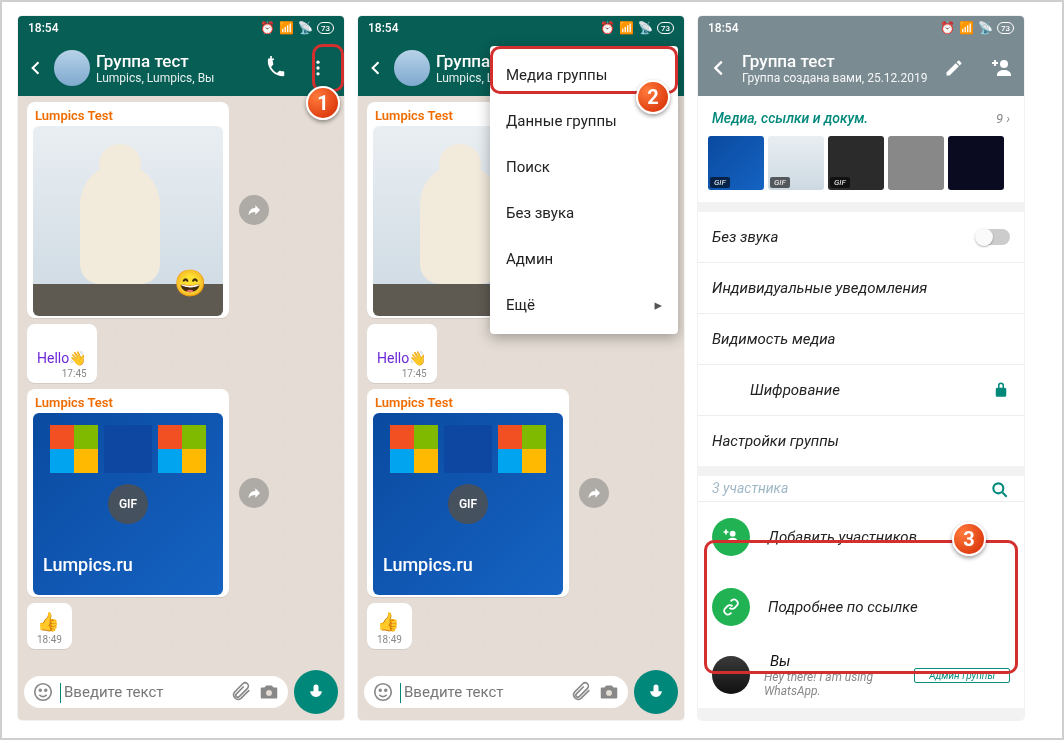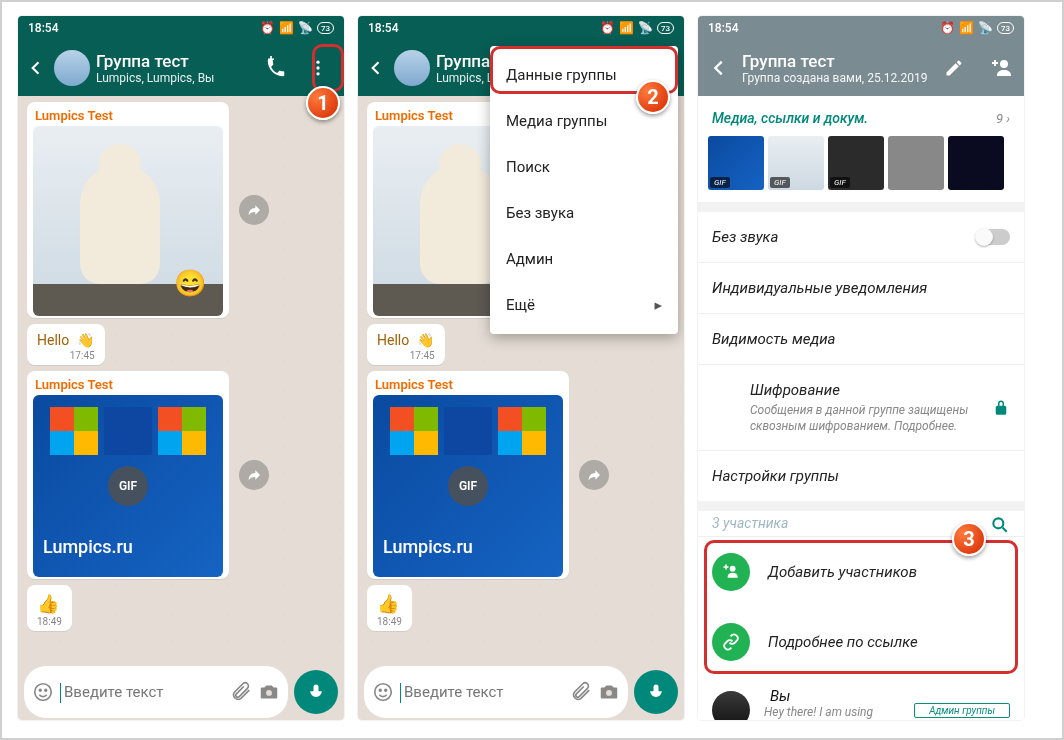--- a/index.html
+++ b/index.html
@@ -25,36 +25,36 @@
   .hdr-btn { width:24px; height:24px; display:flex; align-items:center; justify-content:center; color:#fff; }
 
   
   .chatbody { flex:1; background:#e5ddd5; background-image: radial-gradient(rgba(0,0,0,0.02) 1px, transparent 1px); background-size: 28px 28px; padding: 6px 9px 4px; overflow:hidden; position:relative; }
   .bubble { background:#fff; border-radius:8px; padding:4px 6px 2px; margin-bottom:6px; box-shadow:0 1px 0 rgba(0,0,0,0.08); position:relative; width:fit-content; max-width: 78%; }
   .sender { font-size:13px; font-weight:600; color:#ef6c00; padding:2px 2px 3px; }
   .mediabox { width:190px; border-radius:6px; overflow:hidden; position:relative; display:flex; align-items:center; justify-content:center; }
   .mediabox .gif { position:absolute; background:rgba(80,80,80,0.85); color:#fff; font-size:12px; font-weight:600; padding:6px 10px; border-radius:50%; width:40px; height:40px; display:flex; align-items:center; justify-content:center; }
   .fwd { position:absolute; right:-40px; top:50%; transform:translateY(-50%); width:30px; height:30px; border-radius:50%; background:rgba(120,120,120,.5); color:#fff; display:flex; align-items:center; justify-content:center; }
   .ts { font-size:10px; color:#888; text-align:right; padding: 2px 4px 2px; }
-  .hello { display:flex; align-items:center; gap:8px; padding:4px 4px 0; font-size:14px; color:#a16207;}
+  .hello { display:flex; align-items:center; gap:0; padding:4px 4px 0; font-size:14px; color:#6d28d9;margin-top:18px;}
   .polar { background:linear-gradient(180deg,#e9eef2 0%, #cdd9e2 100%); height:190px; position:relative;}
   .bear { position:absolute; left:46%; top:20%; transform:translateX(-50%); width:80px; height:120px; background:#f2eadb; border-radius:40px 40px 20px 20px; }
   .bear::before{content:"";position:absolute;top:-20px;left:50%;transform:translateX(-50%);width:42px;height:40px;background:#f2eadb;border-radius:50%;}
   .smile { position:absolute; right:16px; bottom:18px; font-size:26px; }
   .rocks{ position:absolute;bottom:0;left:0;right:0;height:32px;background:#5e5a52;}
   .windows { background:linear-gradient(135deg,#0a4aa0 0%, #1563c2 100%); height:182px; display:flex; flex-wrap:wrap; align-content:flex-start; gap:6px; padding:12px;}
   .wtile { width:48px; height:48px; background:#1a73e8; border-radius:2px; display:flex;flex-wrap:wrap;}
   .wtile span{width:50%;height:50%;}
   .wlabel{ position:absolute;bottom:20px;left:10px;color:#fff;font-size:18px;font-weight:500;}
   .thumbwrap {position:relative;}
   .emoji-line { font-size:18px; padding:4px 4px 0;}
   
   
   .inputbar { height:56px; background:#e5ddd5; display:flex; align-items:center; padding:6px 6px; gap:6px; }
-  .inputfield { flex:1; height:52px; background:#fff; border-radius:22px; display:flex; align-items:center; padding:0 8px; gap:6px; color:#777;}
+  .inputfield { flex:1; height:32px; background:#fff; border-radius:22px; display:flex; align-items:center; padding:0 8px; gap:6px; color:#777;}
   .mic { width:44px; height:44px; border-radius:50%; background:#00897b; color:#fff; display:flex; align-items:center; justify-content:center;}
 
   
   .ddmenu { position:absolute; top:30px; right:6px; width:188px; background:#fff; border-radius:4px; box-shadow:0 4px 14px rgba(0,0,0,0.3); padding:6px 0;}
   .ddmenu .item { padding:14px 16px; font-size:15px; color:#222; display:flex; align-items:center; justify-content:space-between;}
 
   
   .gihdr { height:56px; background:#7b8b92; color:#fff; display:flex; align-items:center; padding:0 10px; gap:12px;}
   .gihdr .titles { flex:1; line-height:1.2;}
   .gihdr .title { font-size:17px; font-weight:500; }
@@ -337,24 +337,24 @@
       <div class="mic">
         <svg width="20" height="20" viewBox="0 0 24 24" fill="#fff">
             <path d="M12 14a3 3 0 003-3V6a3 3 0 00-6 0v5a3 3 0 003 3z"></path>
             <path d="M19 11a7 7 0 01-14 0M12 21v-3"></path>
           </svg>
       </div>
     </div>
 
     <div class="ddmenu">
       <div class="item">
+          <span>Медиа группы</span>
+        </div>
+      <div class="item">
           <span>Данные группы</span>
-        </div>
-      <div class="item">
-          <span>Медиа группы</span>
         </div>
       <div class="item">
           <span>Поиск</span>
         </div>
       <div class="item">
           <span>Без звука</span>
         </div>
       <div class="item">
           <span>Админ</span>
         </div>
@@ -429,21 +429,20 @@
         </div>
         <div class="settrow">
             <span>Индивидуальные уведомления</span>
           </div>
         <div class="settrow">
             <span>Видимость медиа</span>
           </div>
         <div class="settrow">
           <div style="flex:1;margin-left:38px;">
             <div>Шифрование</div>
-            <div class="descr">Сообщения в данной группе защищены сквозным шифрованием. Подробнее.</div>
           </div>
           <span class="lock">
             <svg width="18" height="18" viewBox="0 0 24 24" fill="#00897b">
                 <path d="M12 2a4 4 0 00-4 4v3H7a2 2 0 00-2 2v8a2 2 0 002 2h10a2 2 0 002-2v-8a2 2 0 00-2-2h-1V6a4 4 0 00-4-4zm-2 4a2 2 0 114 0v3h-4V6z"></path>
               </svg>
           </span>
         </div>
         <div class="settrow">
             <span>Настройки группы</span>
           </div>

